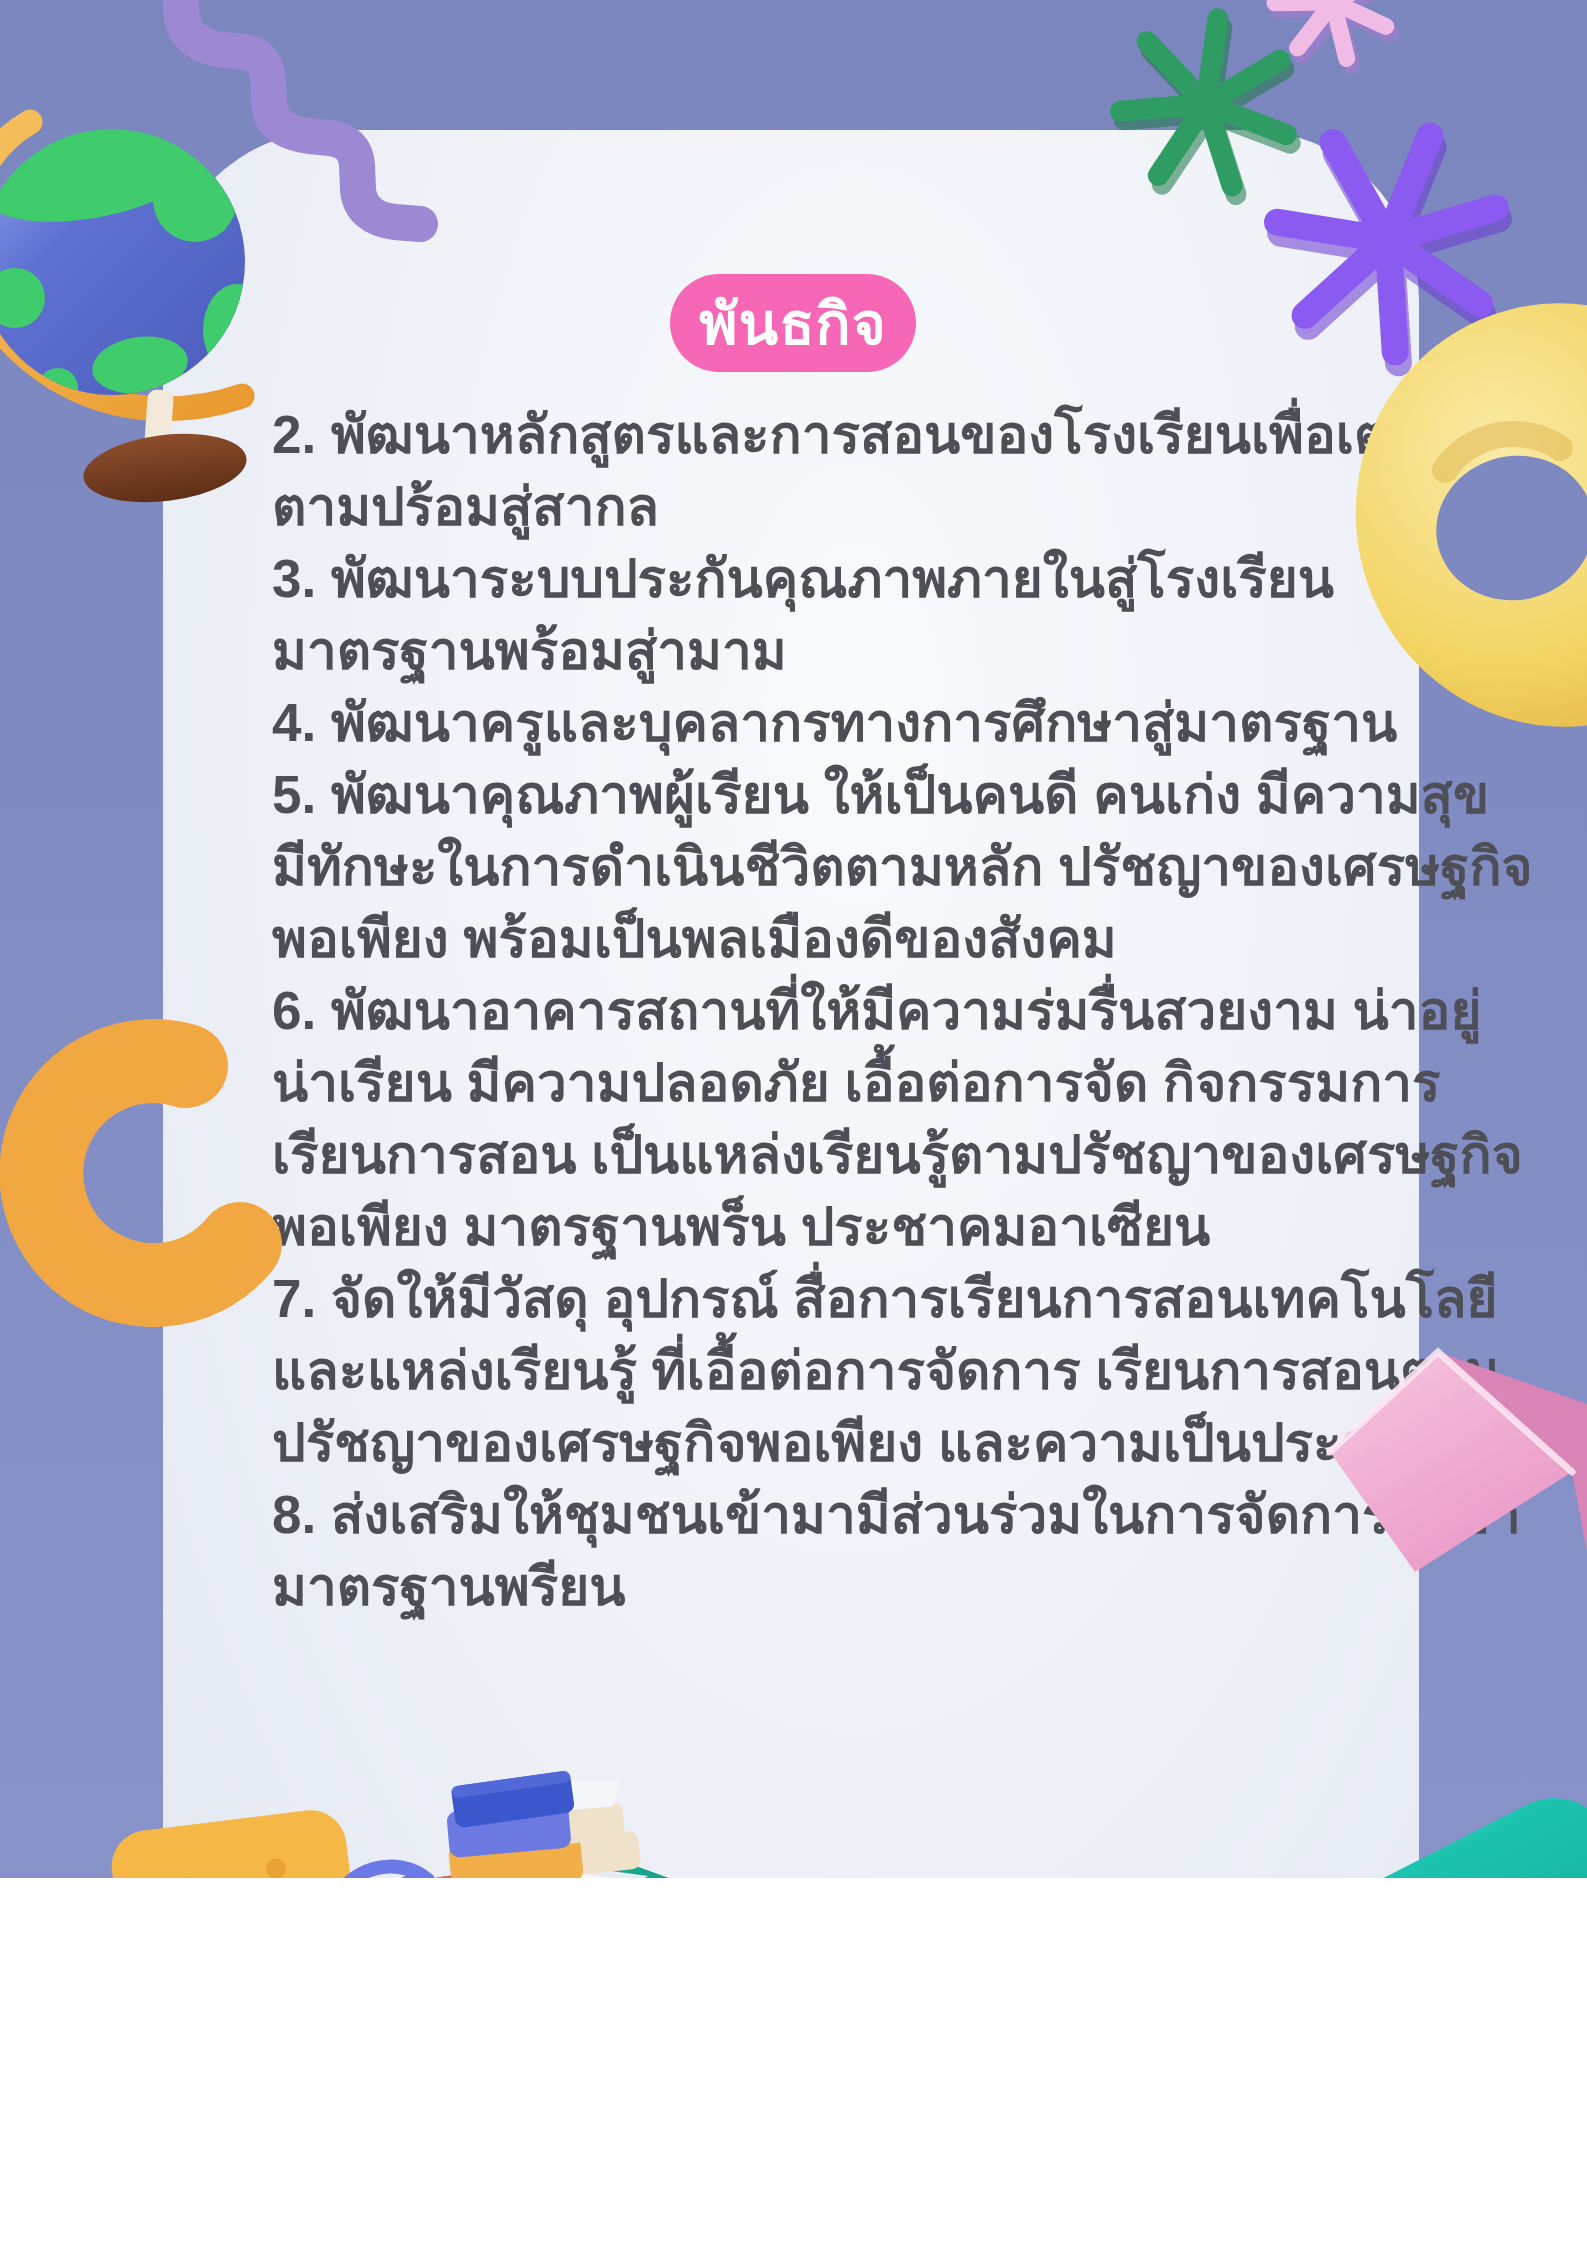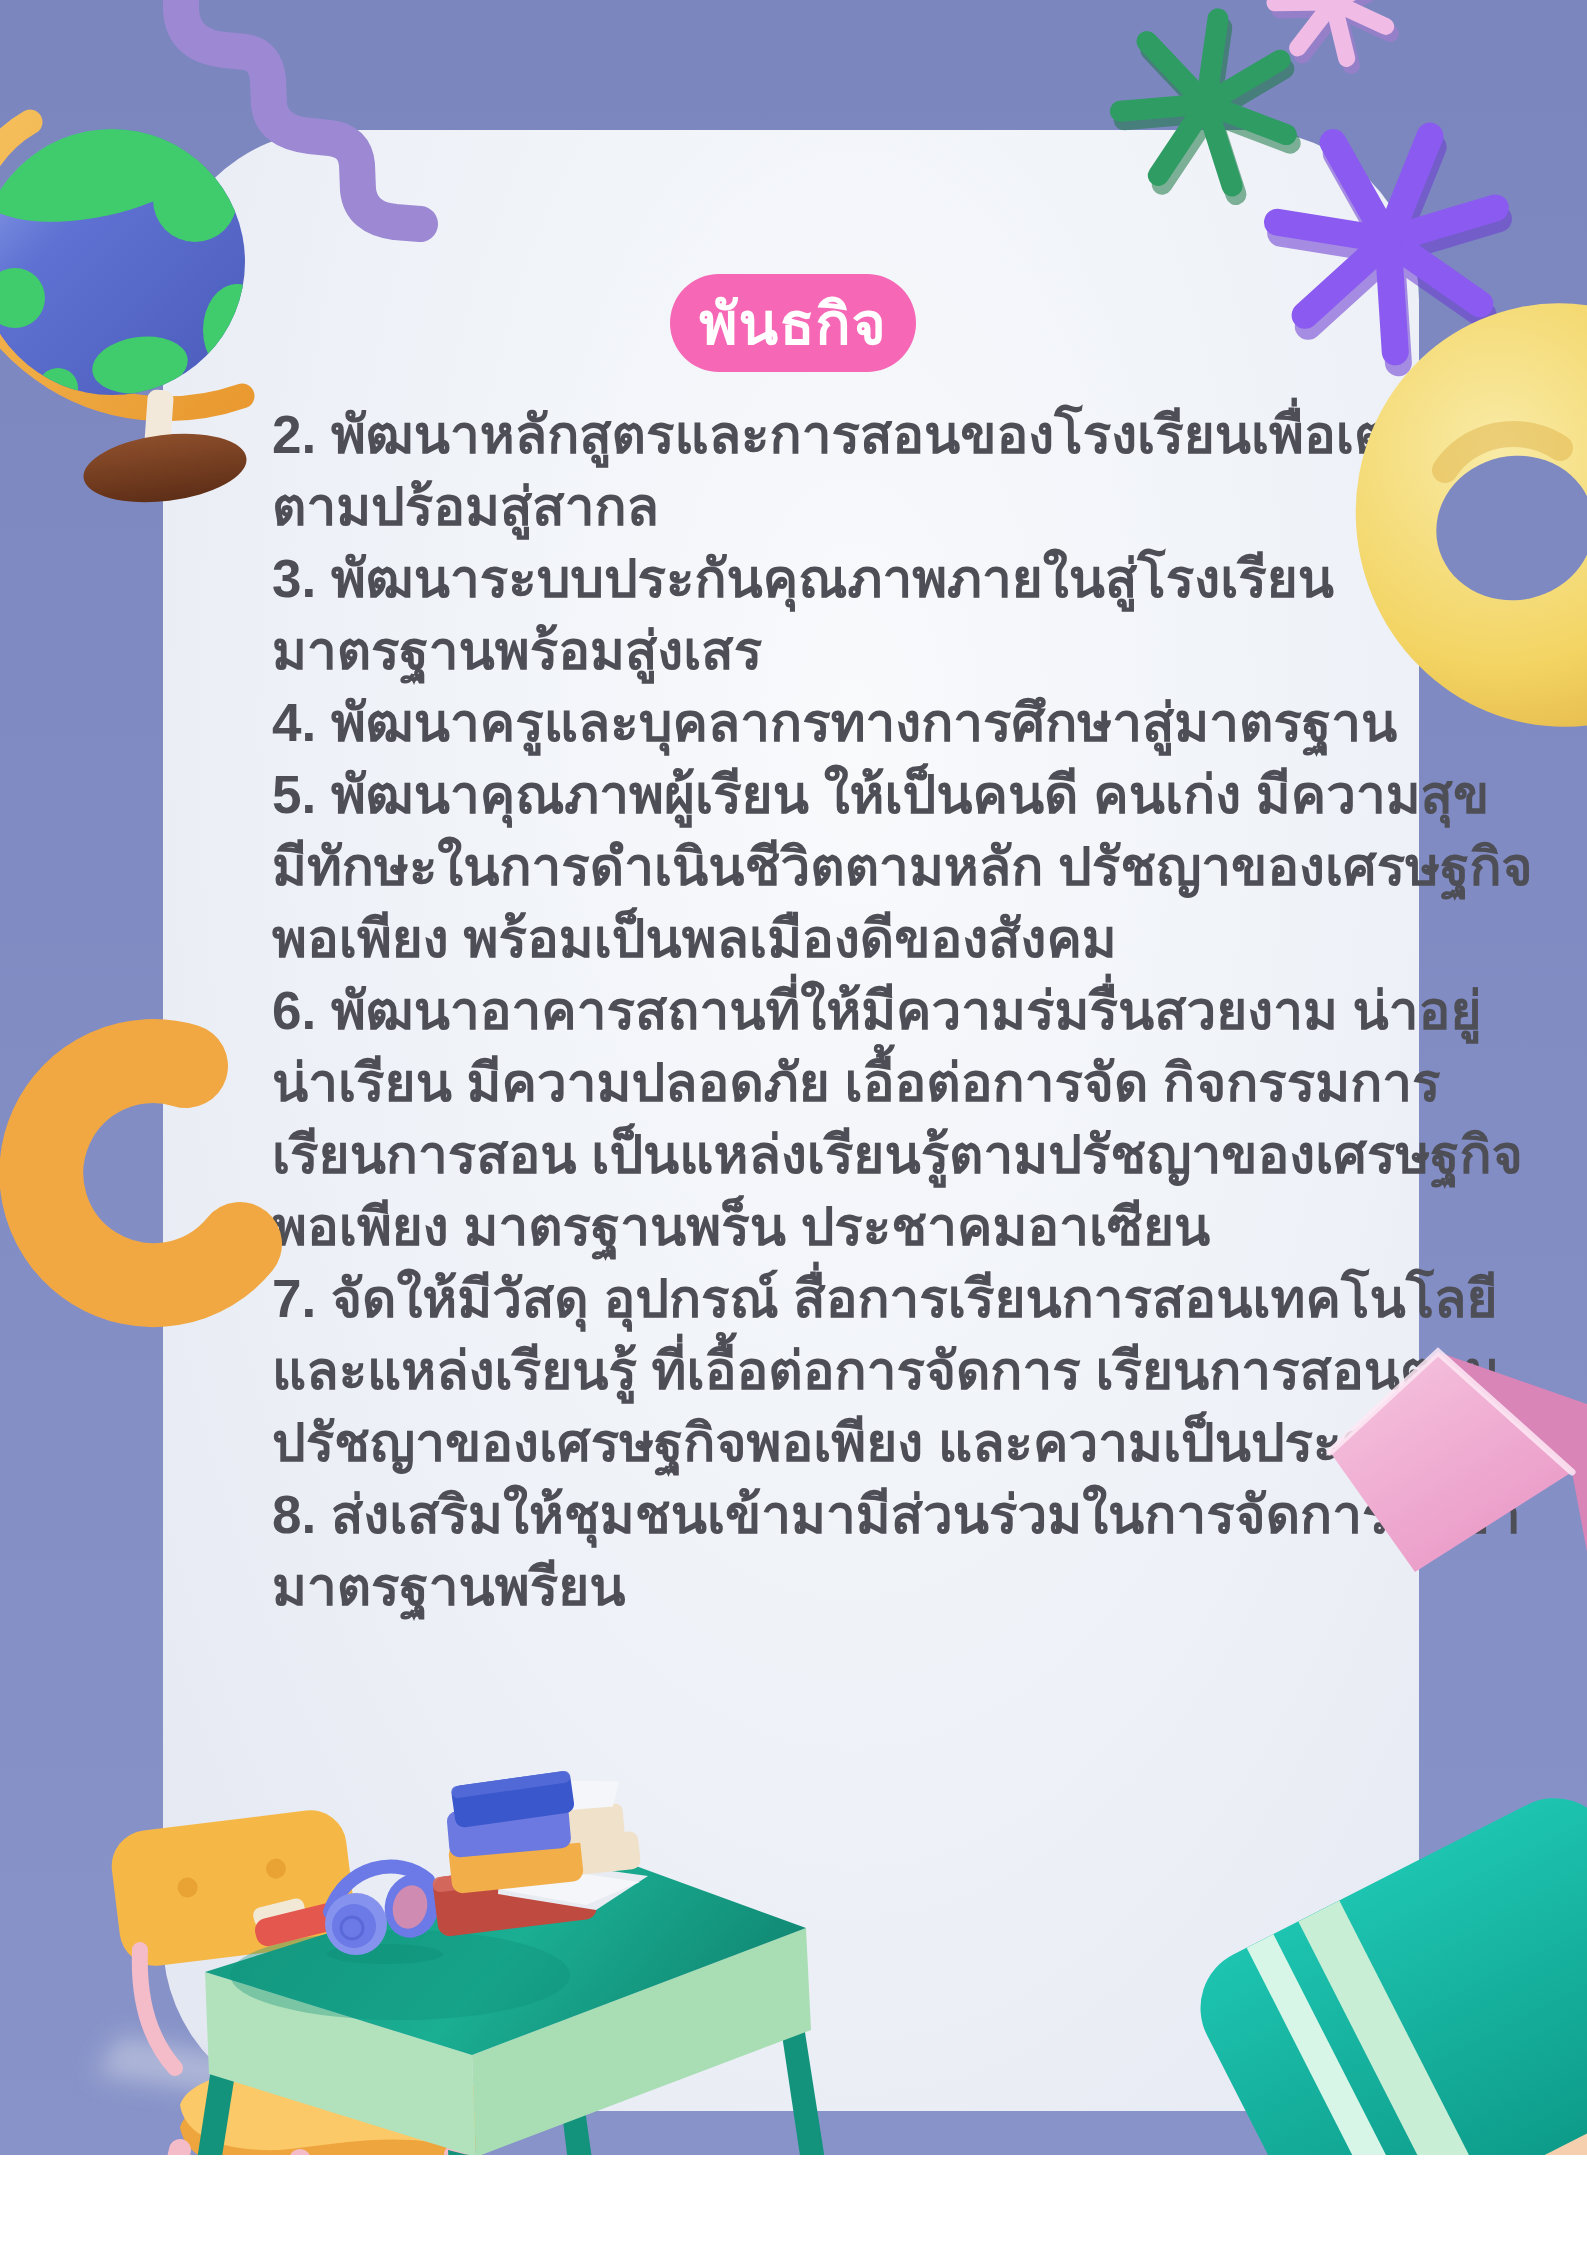--- a/index.html
+++ b/index.html
@@ -1,18 +1,18 @@
 <!DOCTYPE html>
 <html style="--c-bg: #7b86bf; --c-bg_deep: #8893c9; --c-card_hi: #f8fafc; --c-card_lo: #e3e7f1; --c-badge: #f667b5; --c-badge_text: #ffffff; --c-text: #4e4e56; --c-squiggle: #9c88d3; --c-ast_pink: #f0bce6; --c-ast_green: #2f9c63; --c-ast_purple: #8b5af0; --c-donut: #f3d463; --c-arc: #f1a843; --c-cube: #f2b6d8; --c-cube_side: #d985b8; --c-notebook: #16b7a3; --c-notebook_stripe: #d8f6e7; --c-notebook_pages: #f6cfae; --c-globe_ocean: #5668c9; --c-globe_land: #40cb6c; --c-globe_stand: #f3ad43; --c-globe_base: #7a4323; --c-globe_post: #f2e9da; --c-desk_top: #17a38b; --c-desk_side: #a9deb5; --c-desk_leg: #13937c; --c-chair: #f5b847; --c-chair_leg: #f4bbc8; --c-eraser: #e4574f; --c-eraser_pad: #f2e8d6; --c-hp_blue: #6b7ae6; --c-hp_blue_light: #8693ee; --c-hp_pink: #cf8bb2; --c-bk_red: #bf4b40; --c-bk_amber: #f2ae49; --c-bk_violet: #6b79e0; --c-bk_royal: #3b57cc; --c-pages: #efe1ca; --c-paper: #f4f6f9;"><head>
 <meta charset="utf-8">
 <style>
   html,body{margin:0;padding:0;}
   body{font-family:"Liberation Sans","DejaVu Sans",sans-serif;}
   .stage{
-    position:relative;width:1587px;height:2155px;overflow:hidden;
+    position:relative;width:1587px;height:1878px;overflow:hidden;
     background:linear-gradient(180deg,var(--c-bg) 0%,var(--c-bg_deep) 100%);
   }
   .card{
     position:absolute;left:163px;top:130px;width:1256px;height:1981px;
     border-radius:170px;
     background:radial-gradient(ellipse at 55% 30%,var(--c-card_hi) 0%,#eef1f7 55%,var(--c-card_lo) 100%);
   }
   .badge{
     position:absolute;left:670px;top:274px;width:246px;height:98px;
     border-radius:60px;background:var(--c-badge);
@@ -34,21 +34,21 @@
   <div class="card"></div>
 
   <div class="badge">
     <span>พันธกิจ</span>
   </div>
 
   <div class="mission">
       <div class="m-line">2. พัฒนาหลักสูตรและการสอนของโรงเรียนเพื่อเตรียม</div>
       <div class="m-line">ตามปร้อมสู่สากล</div>
       <div class="m-line">3. พัฒนาระบบประกันคุณภาพภายในสู่โรงเรียน</div>
-      <div class="m-line">มาตรฐานพร้อมสู่งเสร</div>
+      <div class="m-line">มาตรฐานพร้อมสู่ามาม</div>
       <div class="m-line">4. พัฒนาครูและบุคลากรทางการศึกษาสู่มาตรฐาน</div>
       <div class="m-line">5. พัฒนาคุณภาพผู้เรียน ให้เป็นคนดี คนเก่ง มีความสุข</div>
       <div class="m-line">มีทักษะในการดำเนินชีวิตตามหลัก ปรัชญาของเศรษฐกิจ</div>
       <div class="m-line">พอเพียง พร้อมเป็นพลเมืองดีของสังคม</div>
       <div class="m-line">6. พัฒนาอาคารสถานที่ให้มีความร่มรื่นสวยงาม น่าอยู่</div>
       <div class="m-line">น่าเรียน มีความปลอดภัย เอื้อต่อการจัด กิจกรรมการ</div>
       <div class="m-line">เรียนการสอน เป็นแหล่งเรียนรู้ตามปรัชญาของเศรษฐกิจ</div>
       <div class="m-line">พอเพียง มาตรฐานพร็น ประชาคมอาเซียน</div>
       <div class="m-line">7. จัดให้มีวัสดุ อุปกรณ์ สื่อการเรียนการสอนเทคโนโลยี</div>
       <div class="m-line">และแหล่งเรียนรู้ ที่เอื้อต่อการจัดการ เรียนการสอนตาม</div>

